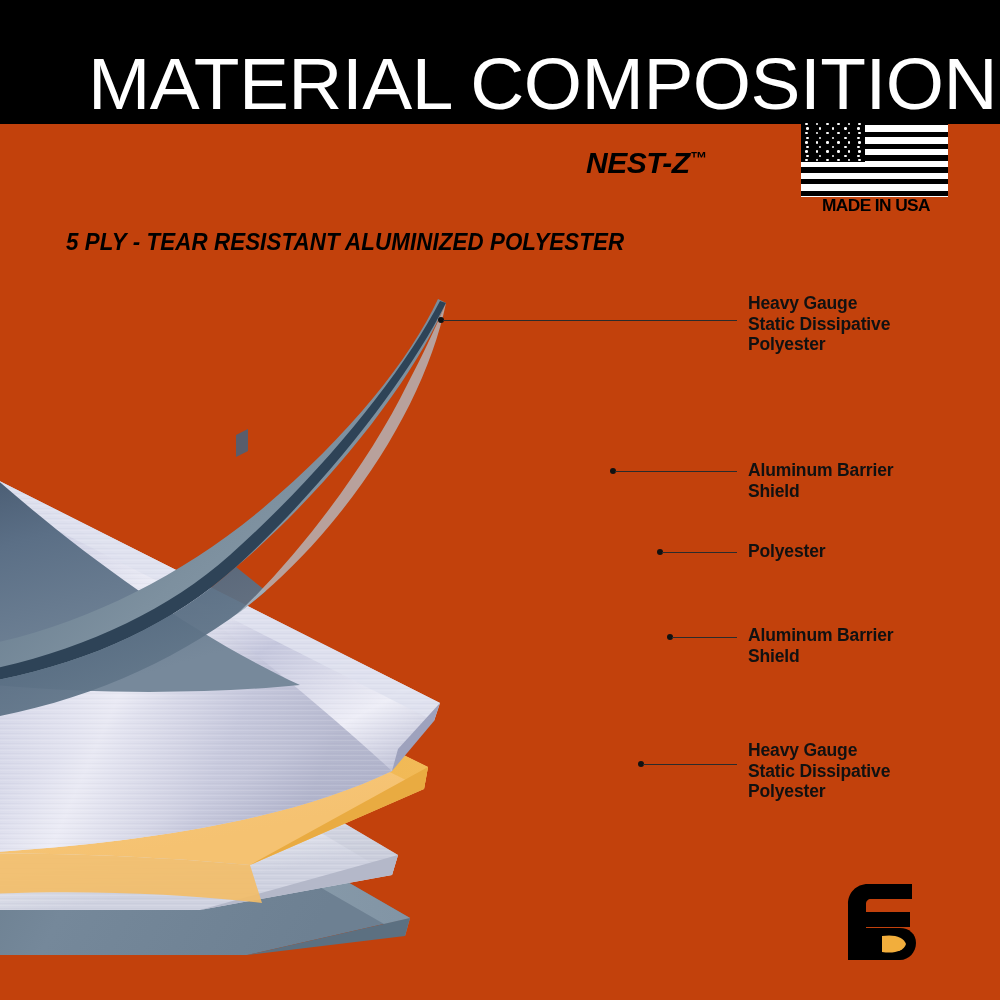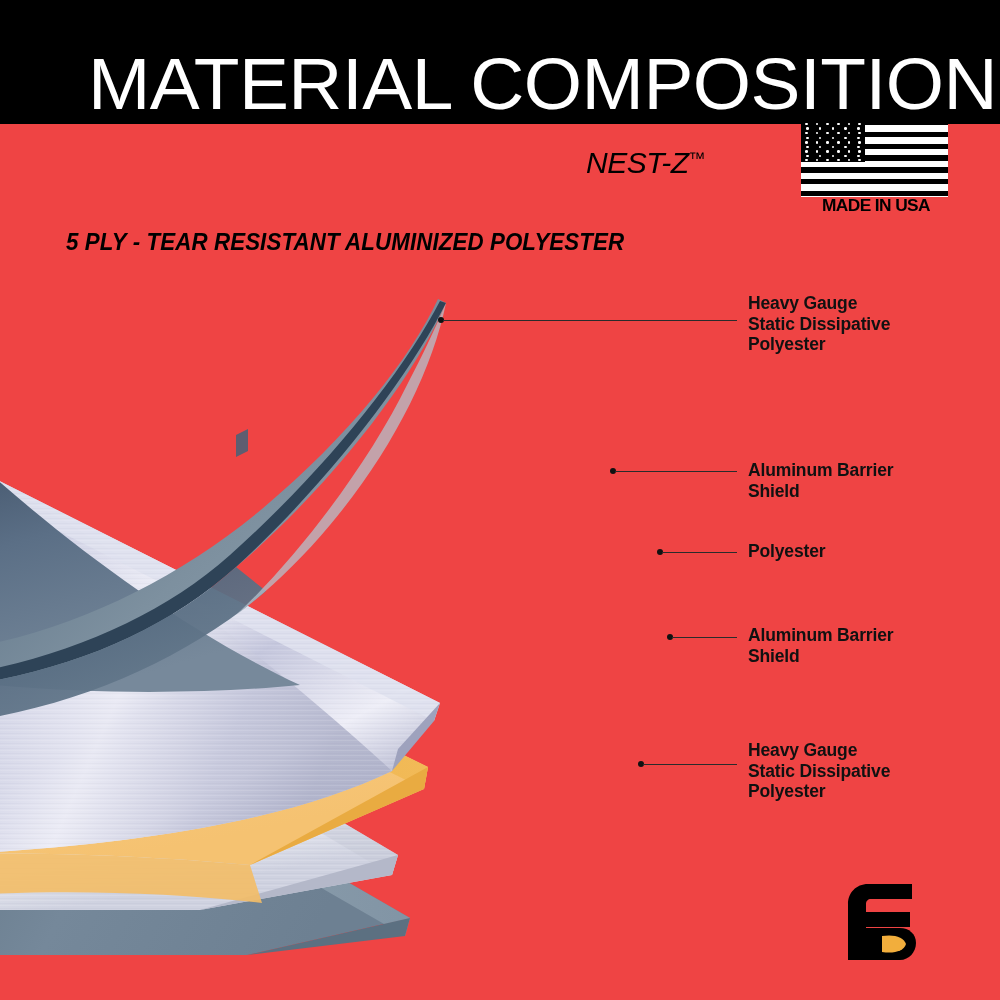--- a/index.html
+++ b/index.html
@@ -7,21 +7,21 @@
     padding: 0;
     background: #ffffff;
   }
   body {
     font-family: "Liberation Sans", sans-serif;
   }
   #page {
     position: relative;
     width: 1000px;
     height: 1000px;
-    background: #ef4444;
+    background: #c2410c;
     overflow: hidden;
   }
 
   
   .header-bar {
     position: absolute;
     left: 0; top: 0;
     width: 1000px;
     height: 124px;
     background: #000000;
@@ -41,21 +41,21 @@
     transform-origin: left top;
     white-space: nowrap;
     z-index: 3;
   }
 
   .brand-name {
     position: absolute;
     left: 586px;
     top: 146px;
     font-size: 30px;
-    font-weight: normal;
+    font-weight: bold;
     font-style: italic;
     color: #000000;
     letter-spacing: -0.5px;
     white-space: nowrap;
   }
   .brand-name .tm {
     font-size: 17px;
     vertical-align: 9px;
     letter-spacing: 0;
   }

